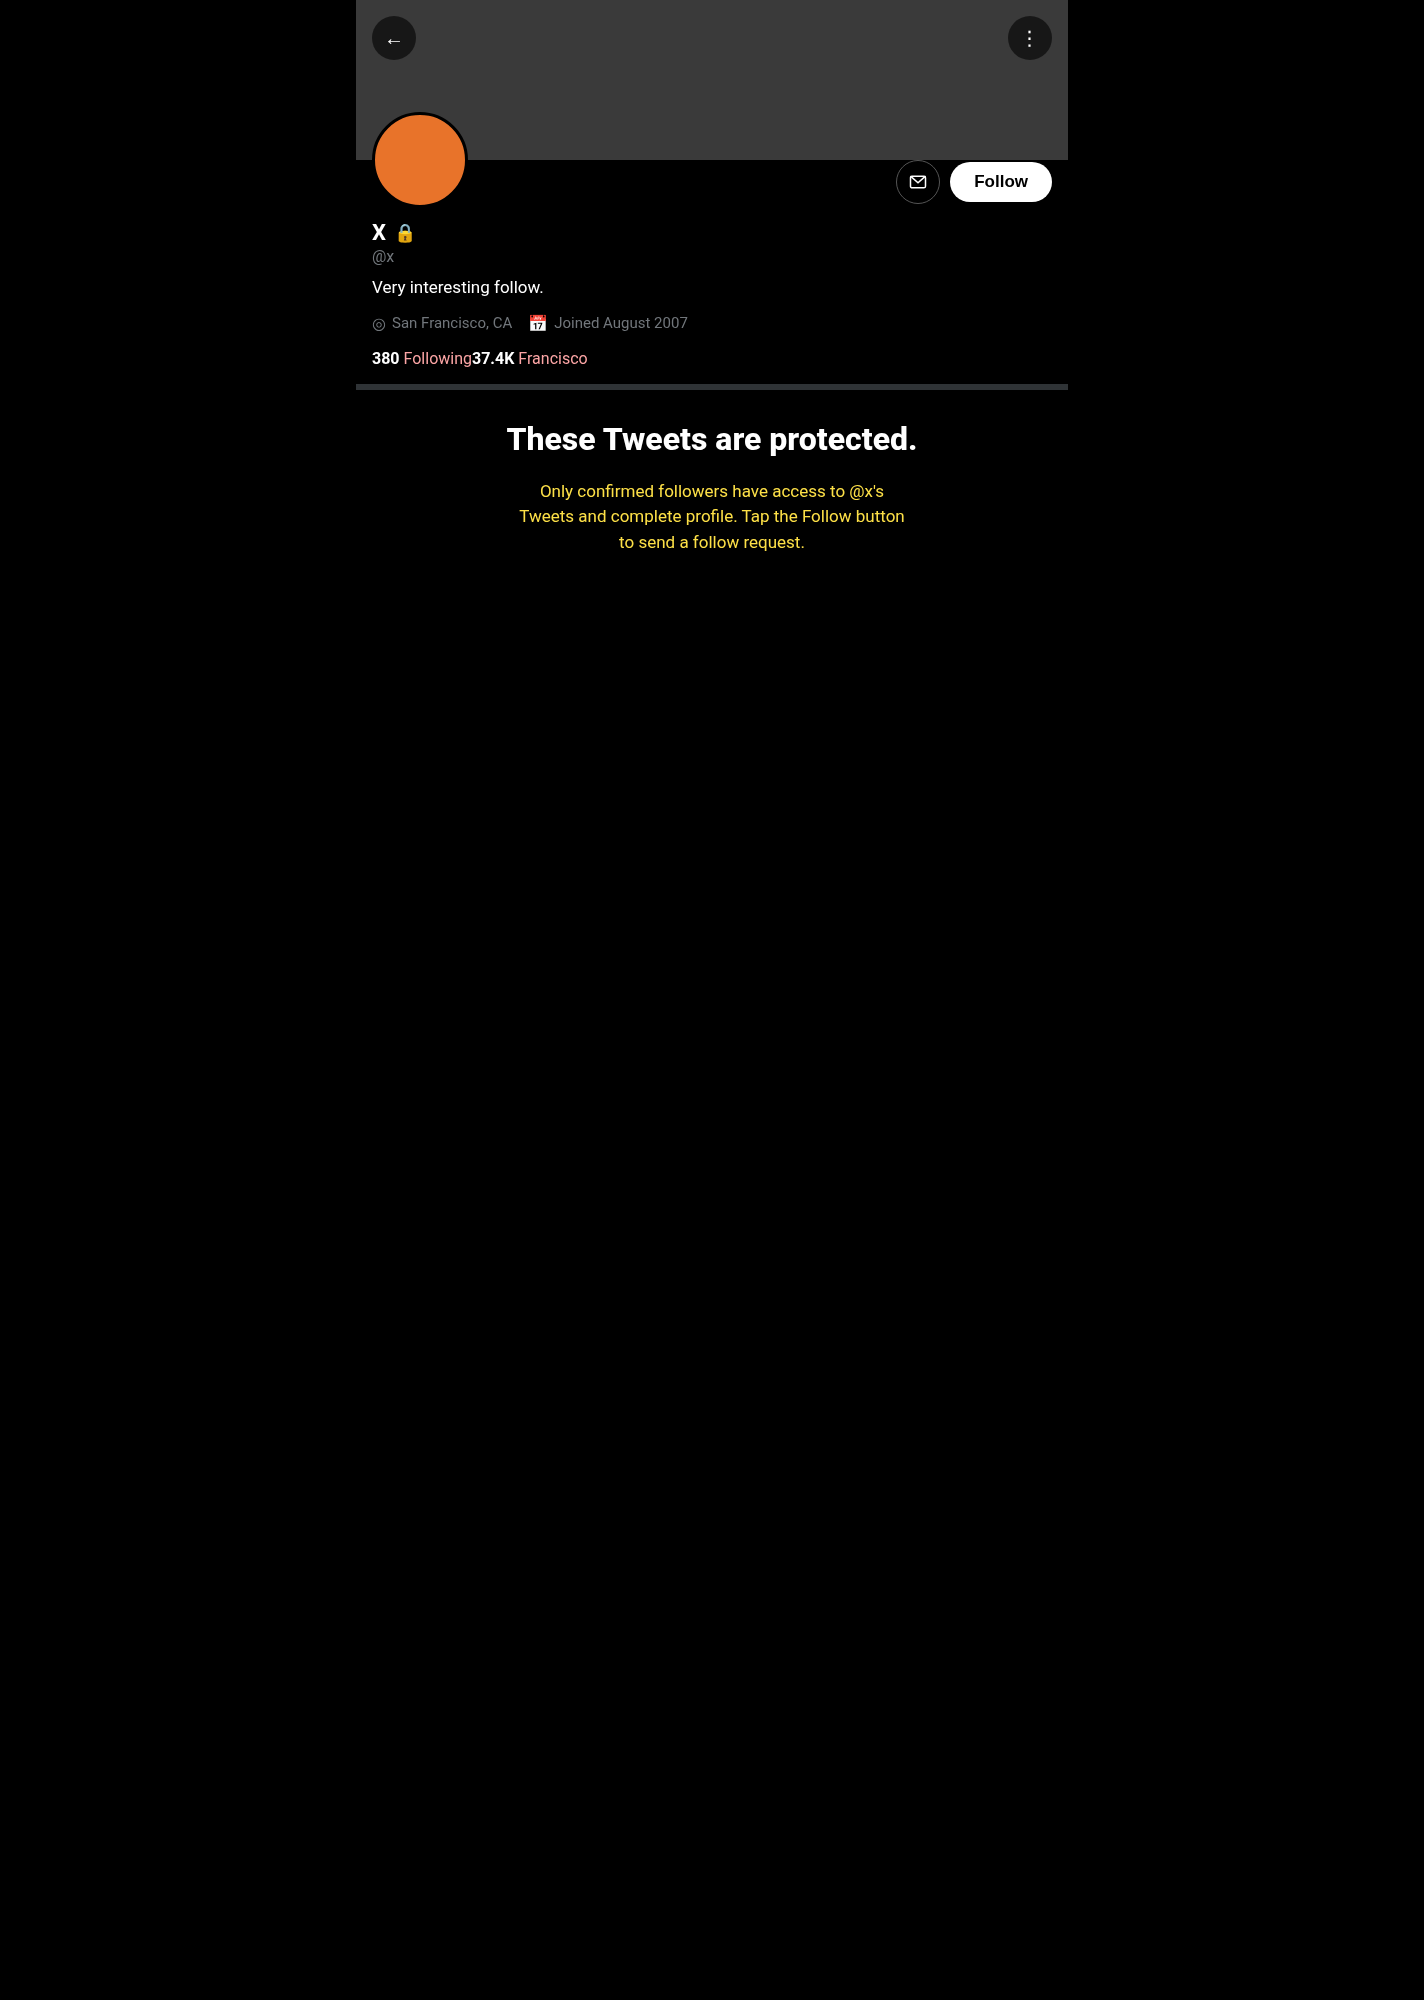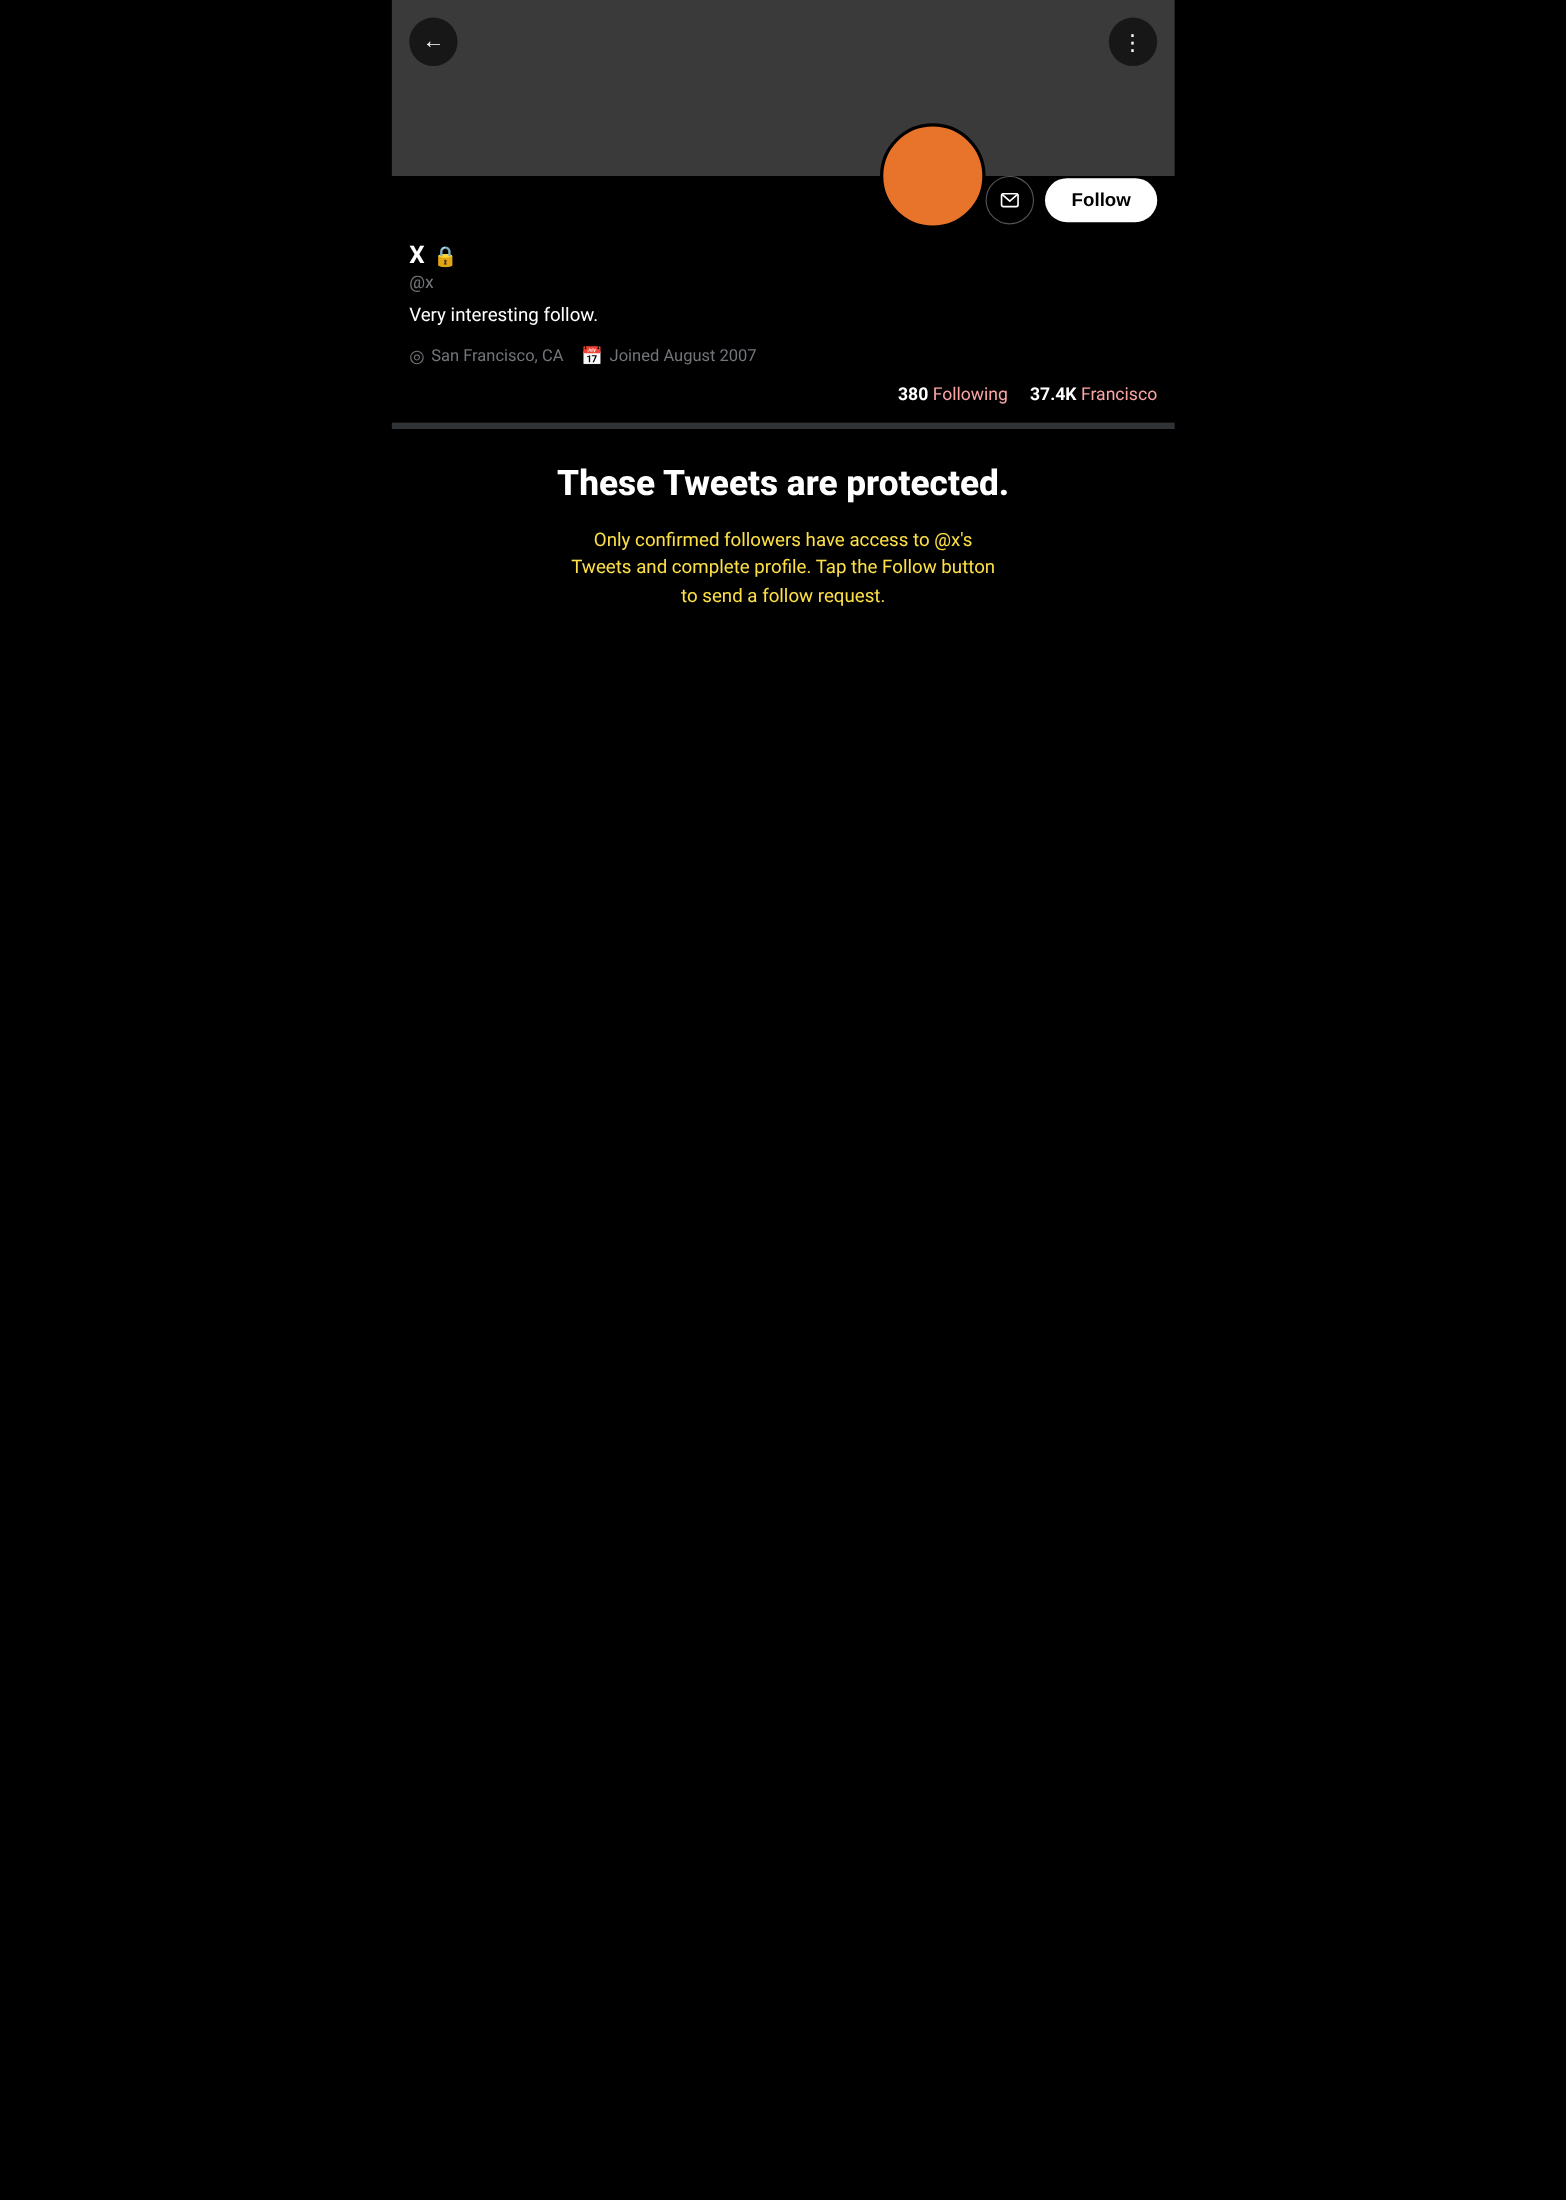--- a/index.html
+++ b/index.html
@@ -51,21 +51,21 @@
     }
 
     .profile-section {
       background-color: #000;
       padding: 0 16px 16px;
       position: relative;
     }
 
     .avatar-row {
       display: flex;
-      justify-content: flex-end;
+      justify-content: space-between;
       align-items: flex-end;
       margin-bottom: 12px;
     }
 
     .avatar {
       width: 96px;
       height: 96px;
       border-radius: 50%;
       background-color: #e8732a;
       border: 3px solid #000;
@@ -152,22 +152,20 @@
       font-size: 15px;
     }
 
     .meta-icon {
       font-size: 16px;
     }
 
     .stats-row {
       display: flex;
       align-items: center;
-      gap: 20px;
-      justify-content: flex-end;
     }
 
     .stat-item {
       display: flex;
       align-items: center;
       gap: 4px;
       cursor: pointer;
     }
 
     .stat-number {

